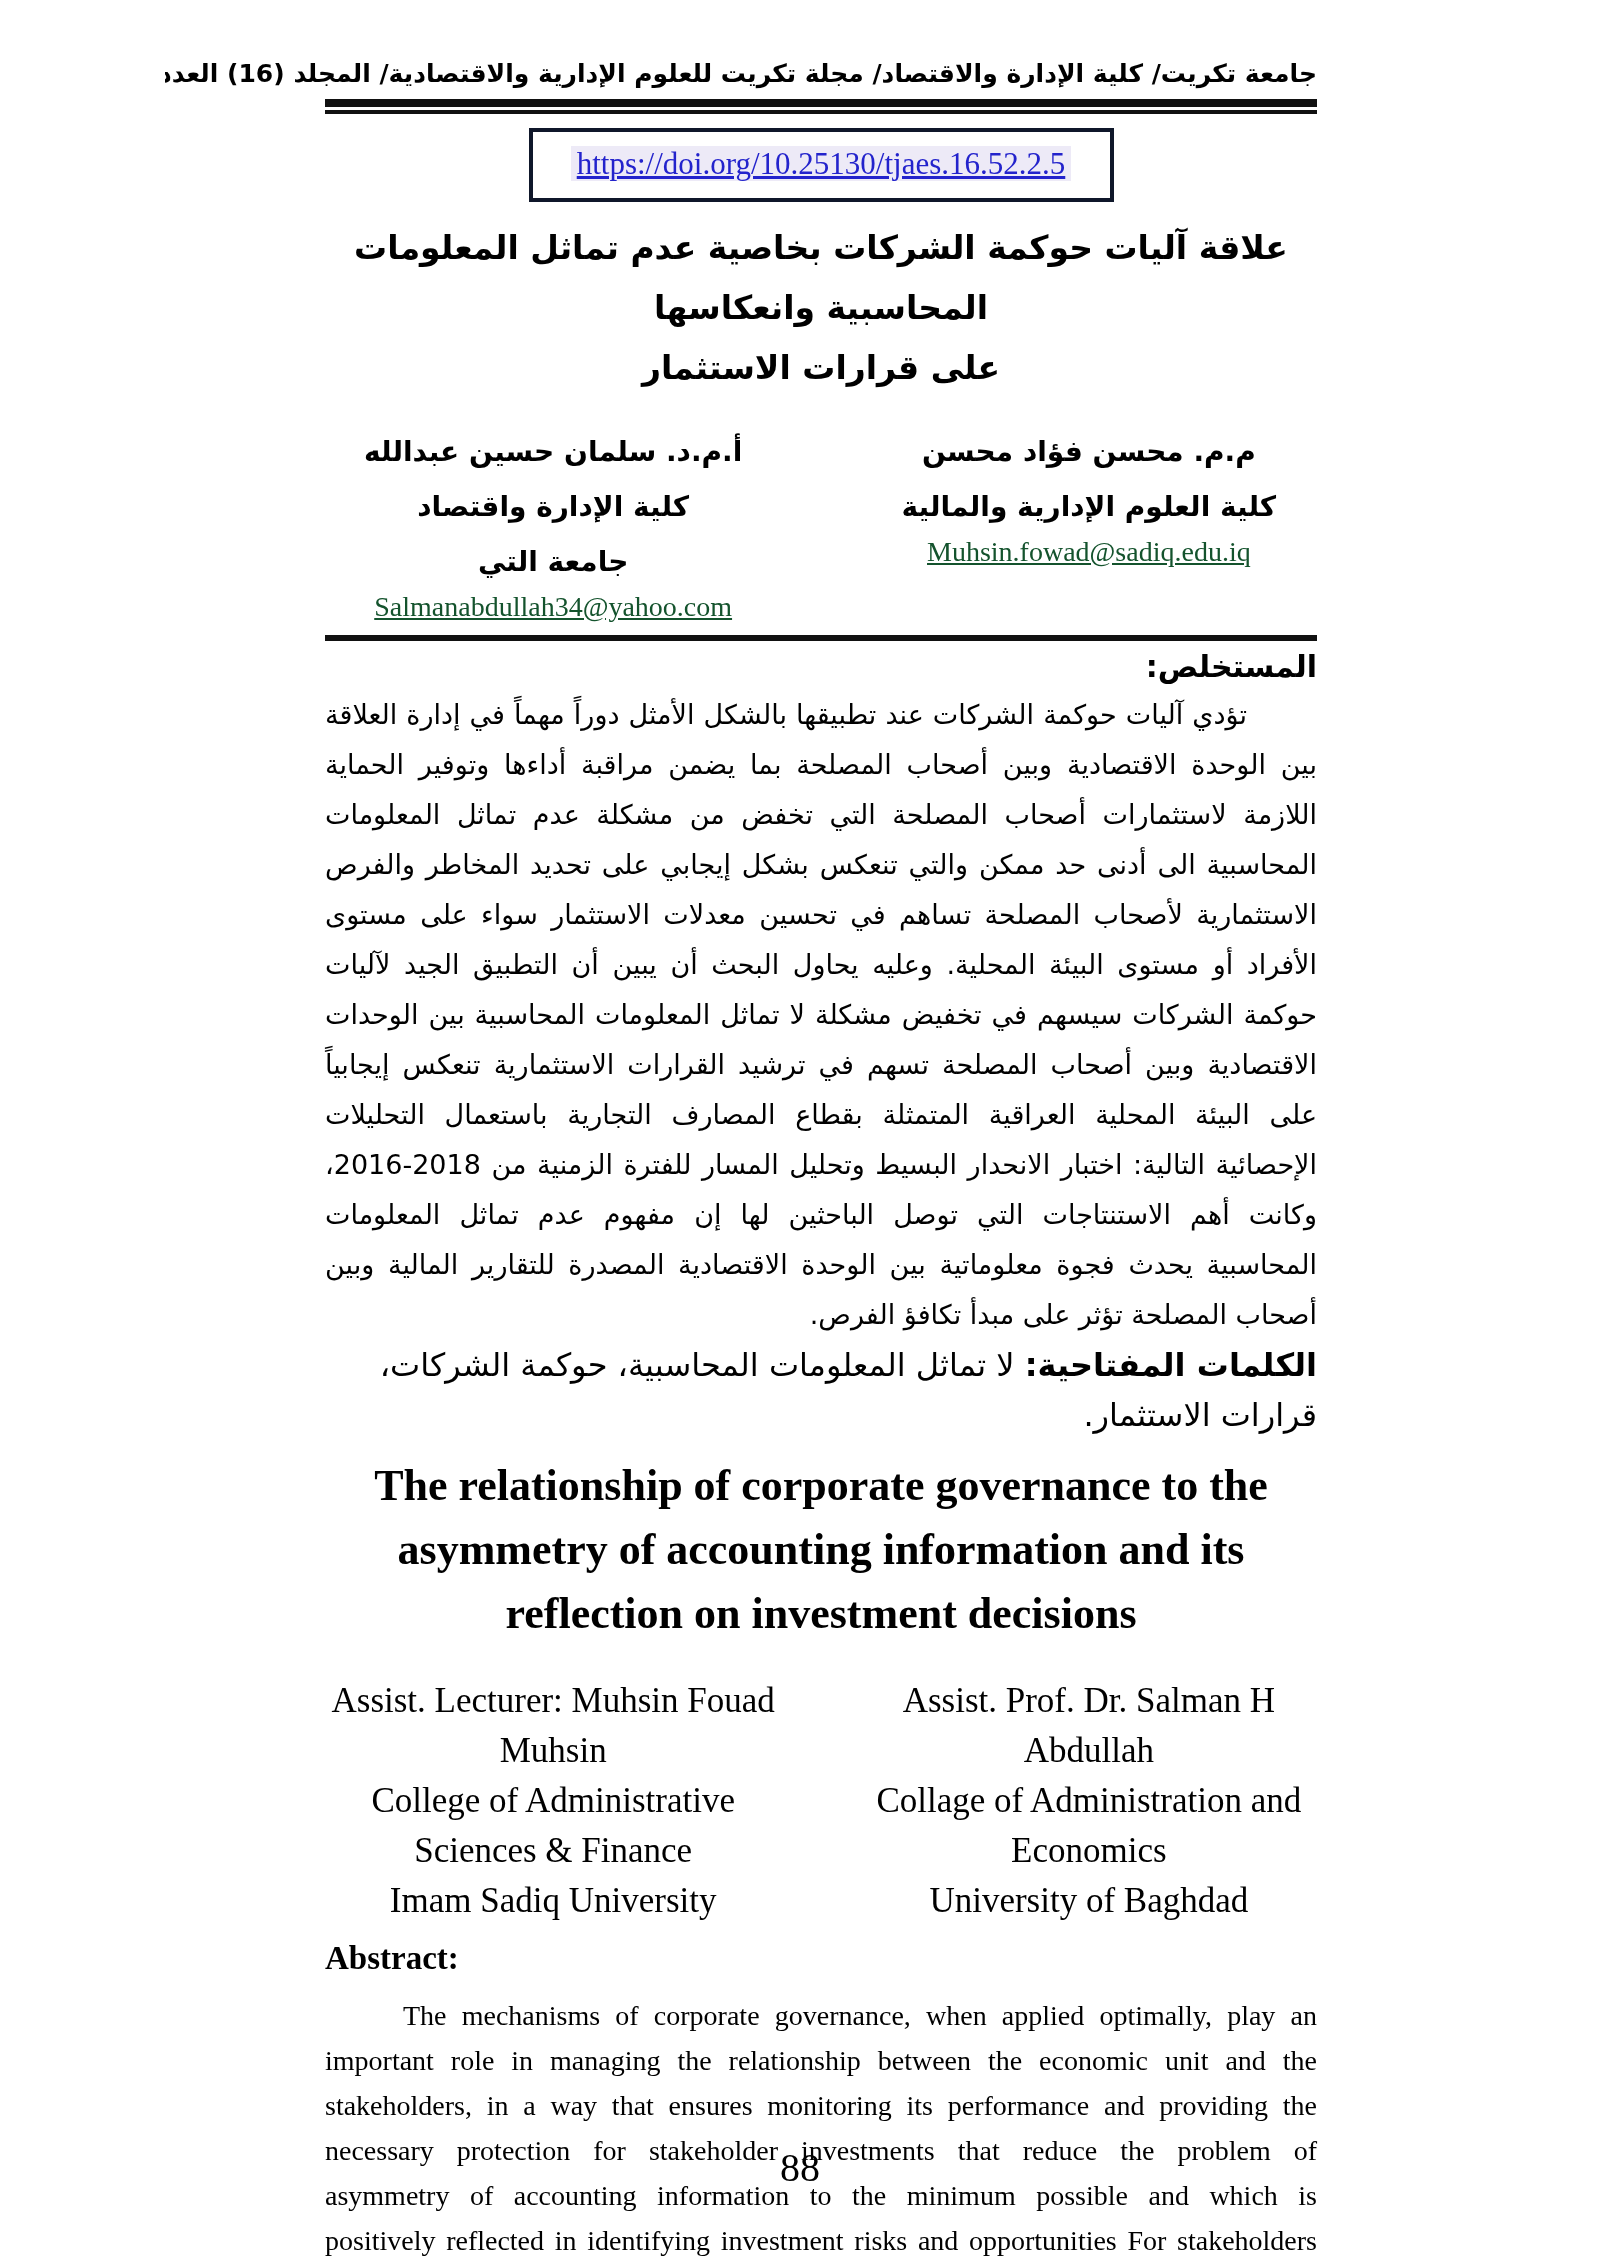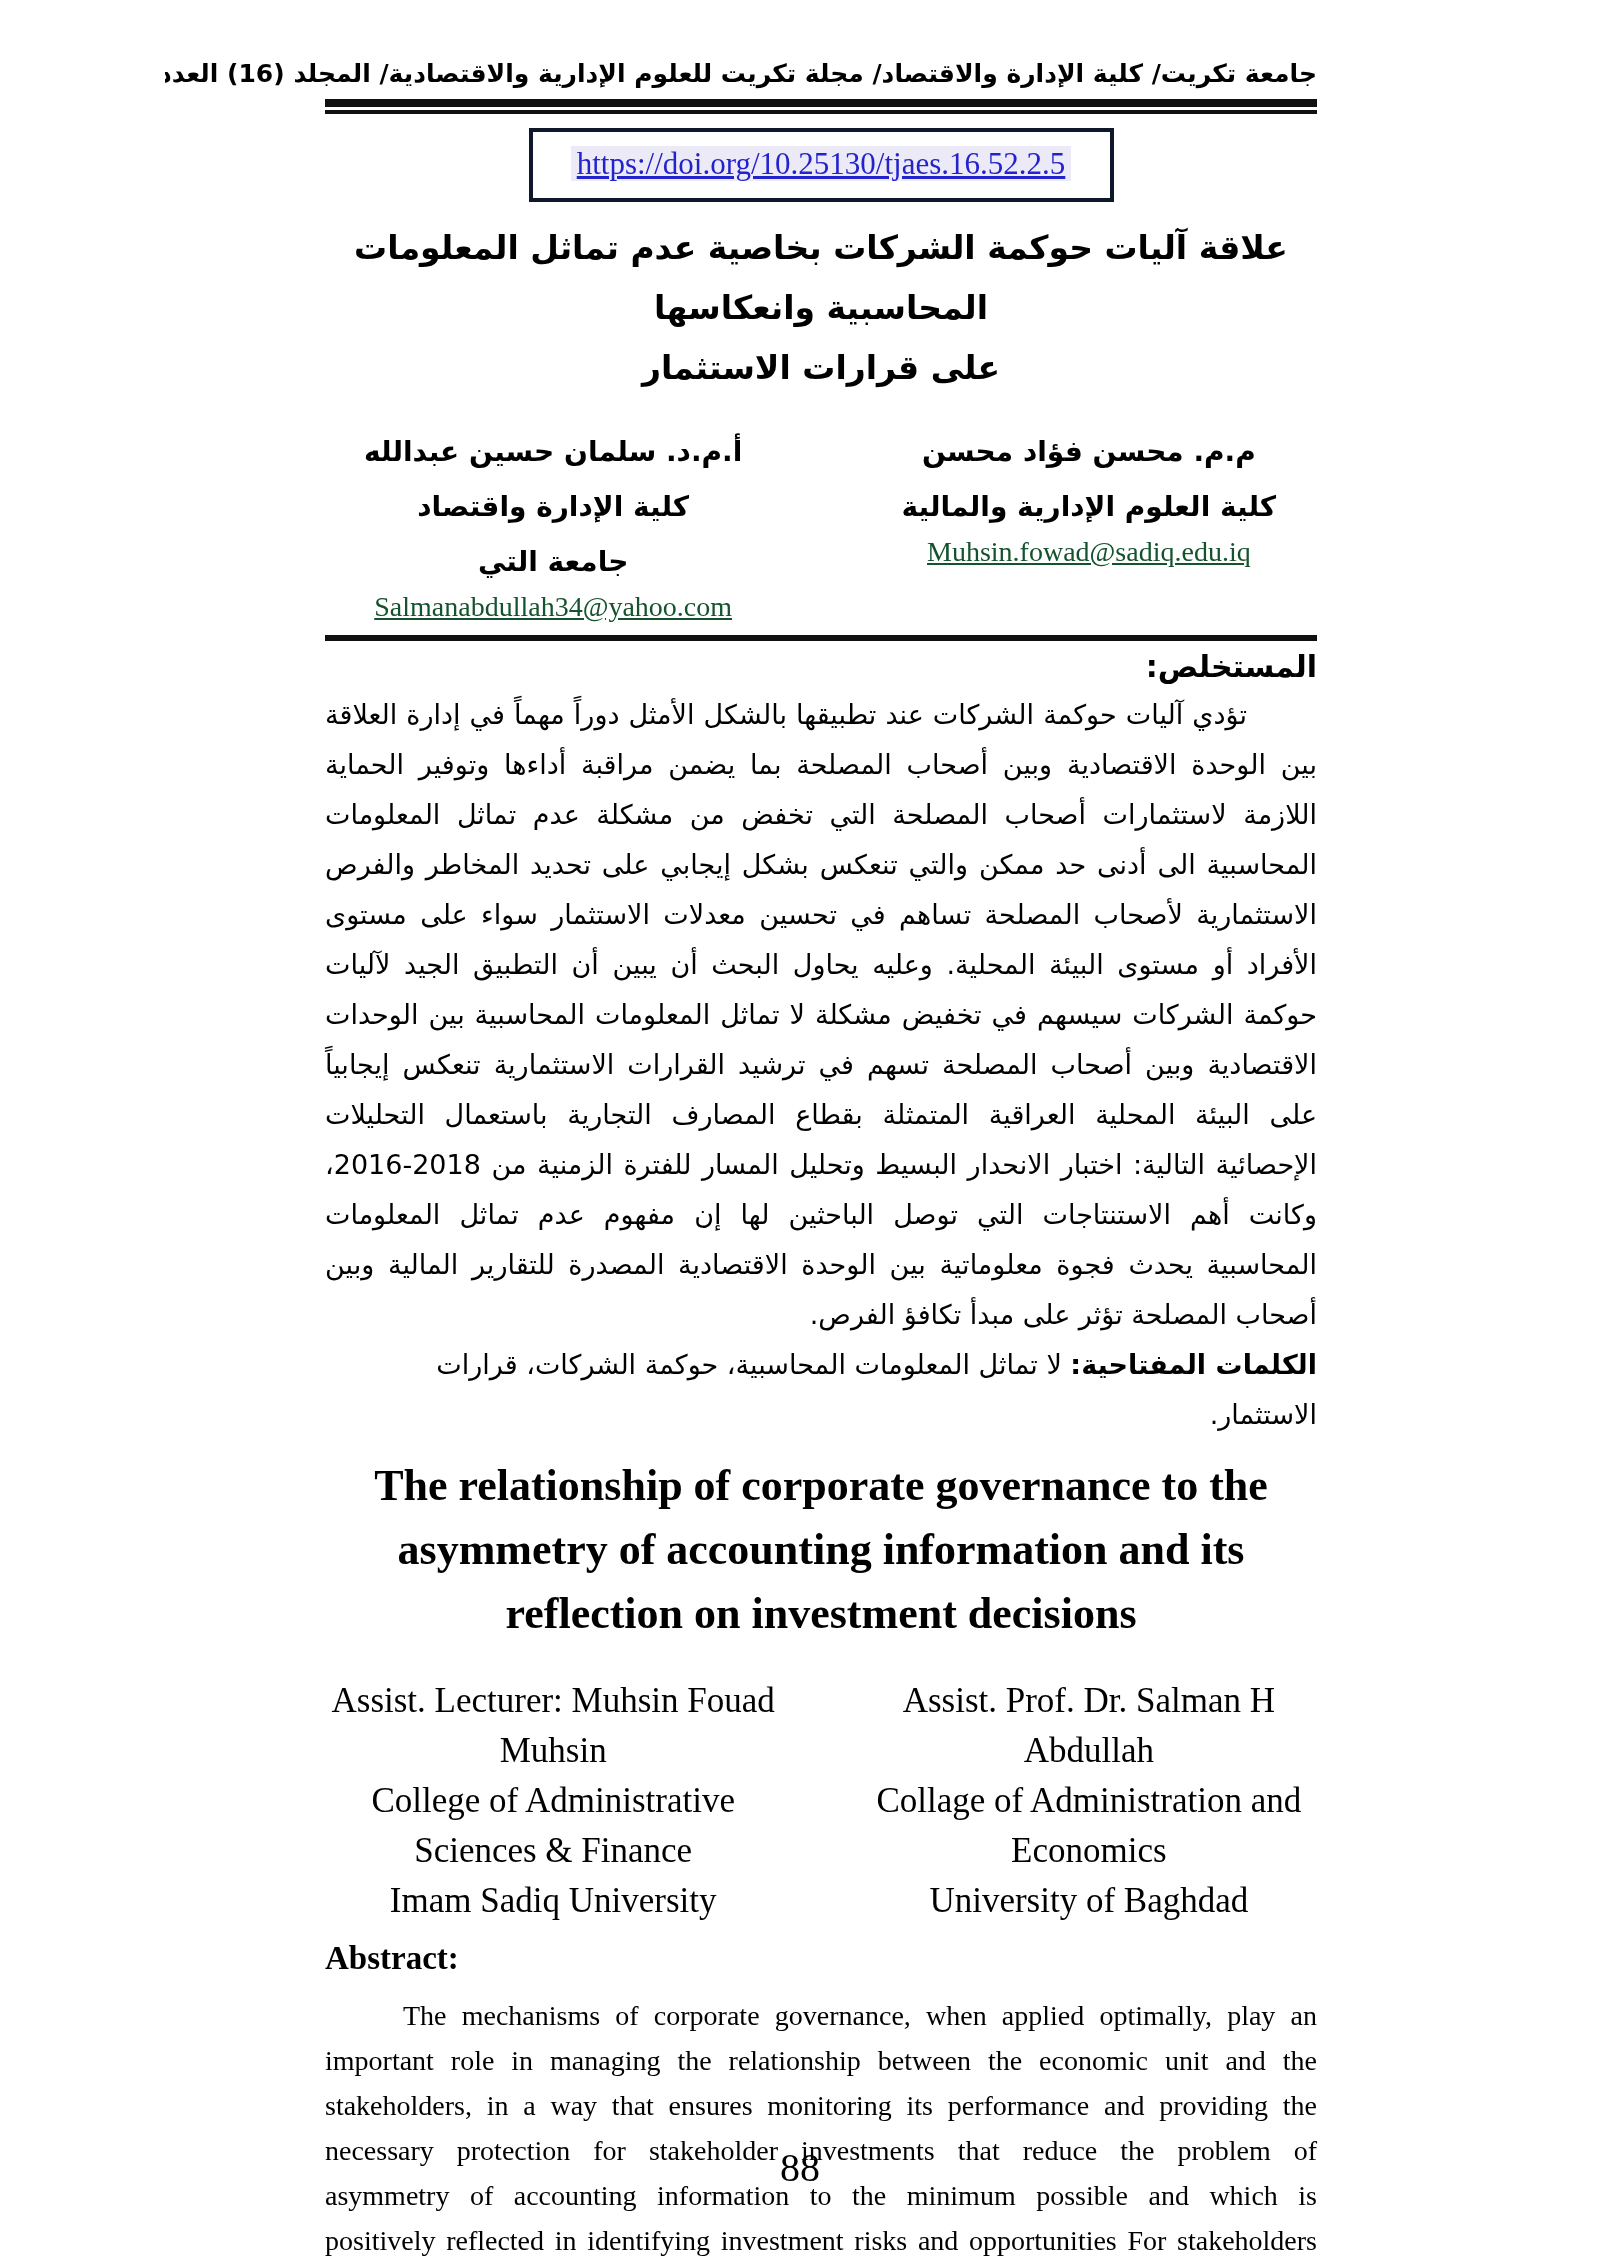--- a/index.html
+++ b/index.html
@@ -97,21 +97,21 @@
     font-family: "DejaVu Sans", sans-serif;
     font-size: 27px;
     line-height: 50px;
     margin-top: 6px;
     text-indent: 70px;
   }
   .keywords-line {
     direction: rtl;
     text-align: right;
     font-family: "DejaVu Sans", sans-serif;
-    font-size: 27px;
+    font-size: 32px;
     line-height: 50px;
   }
   .keywords-line .kw-label { font-weight: bold; }
 
   
   .title-en {
     text-align: center;
     font-weight: bold;
     font-size: 44px;
     line-height: 64px;

